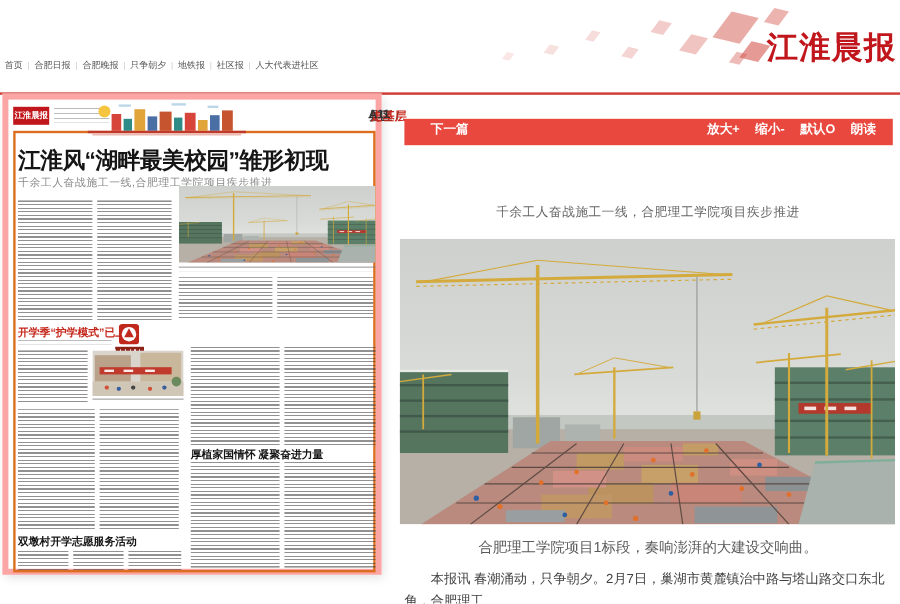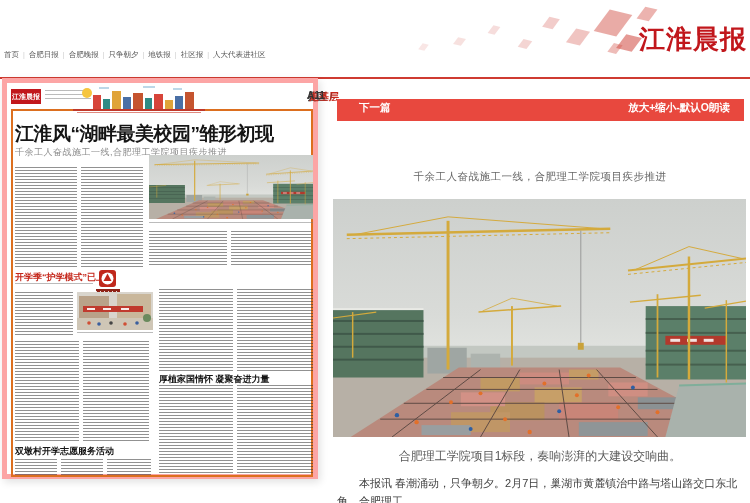--- a/index.html
+++ b/index.html
@@ -31,21 +31,21 @@
   .ft{background-image:repeating-linear-gradient(to bottom,rgba(55,55,55,.55) 0,rgba(55,55,55,.55) 1px,transparent 1px,transparent 3px)}
   .ftl{background-image:repeating-linear-gradient(to bottom,rgba(120,120,120,.5) 0,rgba(120,120,120,.5) 1px,transparent 1px,transparent 4px)}
   .sec-red{font-size:9px;font-weight:700;color:#c5281c;white-space:nowrap}
   .sec-blk{font-size:9px;font-weight:700;color:#141414;white-space:nowrap}
   .stamp-label{background-color:#8e2217;background-image:repeating-linear-gradient(to right,rgba(255,255,255,.85) 0,rgba(255,255,255,.85) 1px,transparent 1px,transparent 4px);background-size:100% 3px;background-position:center;background-repeat:no-repeat}
   
   .article{position:absolute;left:330px;top:90px;width:420px;height:413px}
   .toolbar{position:absolute;left:7px;top:9px;width:407px;height:22px;background:#e8483e;color:#fff;
            display:flex;align-items:center;justify-content:space-between;padding:0 14px 4px 22px;
            box-sizing:border-box;font-size:10.5px;font-weight:700}
-  .tb-right span{margin-left:0;cursor:pointer}
+  .tb-right span{margin-left:13px;cursor:pointer}
   .tb-left{cursor:pointer}
   .a-title{position:absolute;left:0;top:38px;width:420px;margin:0;text-align:center;font-size:20px;
            font-weight:700;color:#1a1a1a;letter-spacing:.5px}
   .a-sub{position:absolute;left:0;top:80px;width:420px;text-align:center;font-size:10.5px;color:#666;letter-spacing:.5px}
   .a-photo{position:absolute;left:3px;top:109px;width:413px;height:238px}
   .a-cap{position:absolute;left:0;top:358px;width:420px;text-align:center;font-size:12px;color:#5a5a5a}
   .a-body{position:absolute;left:7px;top:384px;width:407px;margin:0;font-size:11px;line-height:1.65;
           color:#404040;text-indent:22px}
   svg{display:block}
 </style>

